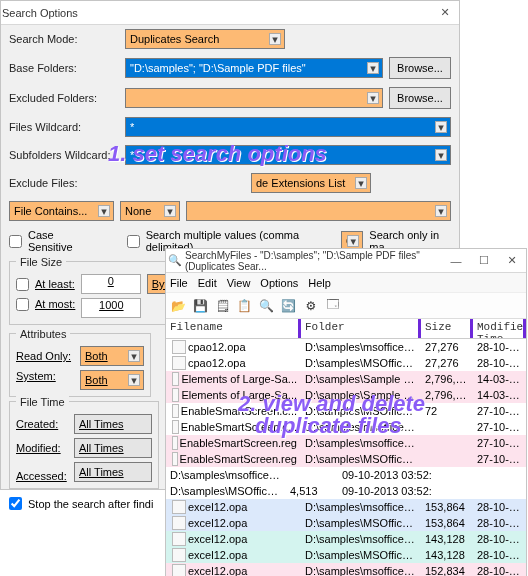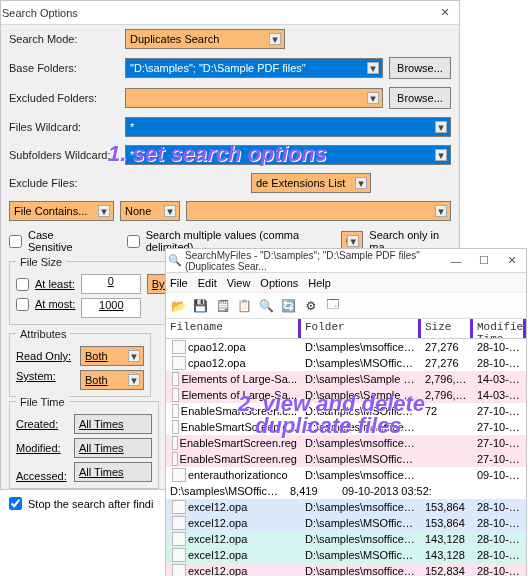--- a/index.html
+++ b/index.html
@@ -303,31 +303,27 @@
       <div class="r tint-pink">
         <div class="col-name" style="display:flex;align-items:center">
           <span class="ico"></span>
           <span>EnableSmartScreen.reg</span>
         </div>
         <div class="col-folder">D:\samples\MSOfficeProP...</div>
         <div class="col-size"></div>
         <div class="col-mod">27-10-2013 20:36:</div>
       </div>
       <div class="r ">
-        <div class="col-name" style="display:flex;align-items:center">
-          <span class="ico"></span>
-          <span>enterauthorizationco</span>
-        </div>
         <div class="col-folder">D:\samples\msoffice2...</div>
         <div class="col-size"></div>
         <div class="col-mod">09-10-2013 03:52:</div>
       </div>
       <div class="r ">
         <div class="col-folder">D:\samples\MSOfficeProP...</div>
-        <div class="col-size">8,419</div>
+        <div class="col-size">4,513</div>
         <div class="col-mod">09-10-2013 03:52:</div>
       </div>
       <div class="r tint-blue">
         <div class="col-name" style="display:flex;align-items:center">
           <span class="ico"></span>
           <span>excel12.opa</span>
         </div>
         <div class="col-folder">D:\samples\msoffice2007...</div>
         <div class="col-size">153,864</div>
         <div class="col-mod">28-10-2006 00:14:</div>

